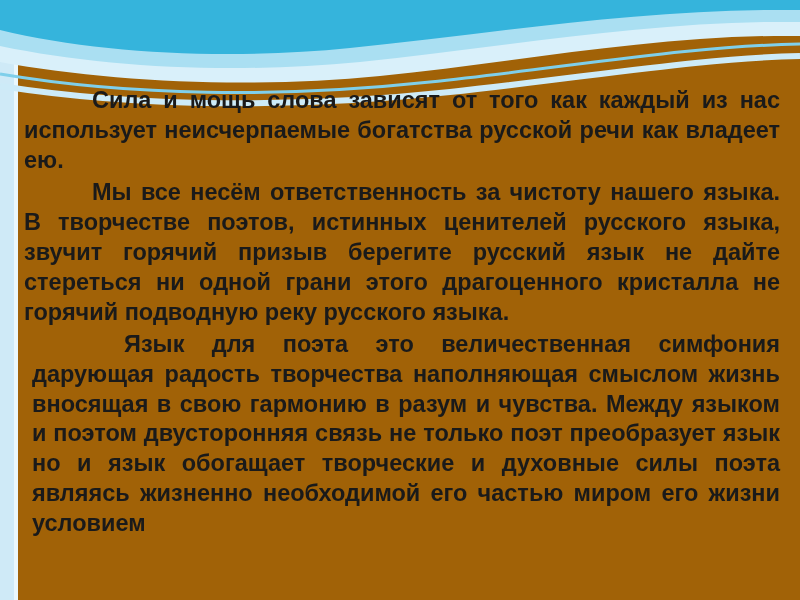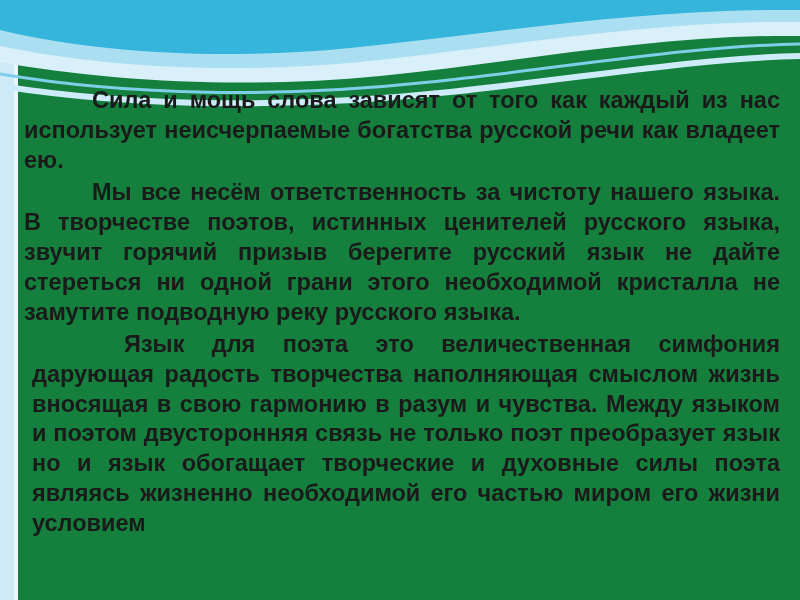--- a/index.html
+++ b/index.html
@@ -10,21 +10,21 @@
     width: 800px;
     height: 600px;
     overflow: hidden;
     background: #ffffff;
     font-family: "Liberation Sans", sans-serif;
   }
   .slide {
     position: relative;
     width: 800px;
     height: 600px;
-    background: #15803d;
+    background: #a16207;
     overflow: hidden;
   }
   .decor-svg {
     position: absolute;
     top: 0;
     left: 0;
     width: 800px;
     height: 600px;
     pointer-events: none;
   }
@@ -66,17 +66,17 @@
     <path d="M0,0 L800,0 L800,22 C650,20 500,48 360,62 C235,74 105,68 0,46 Z" fill="#aadff2"></path>
 
     <path d="M0,0 L800,0 L800,10 C640,8 490,34 350,48 C230,60 100,54 0,30 Z" fill="#35b4dc"></path>
 
     <path d="M0,74 C130,96 280,98 430,82 C570,67 690,46 800,44" fill="none" stroke="#7fcfea" stroke-width="3"></path>
     <path d="M0,86 C140,108 300,108 450,92 C590,77 700,58 800,56" fill="none" stroke="#cdebf8" stroke-width="6"></path>
   </svg>
 
   <div class="content">
     <p class="para p1">Сила и мощь слова зависят от того как каждый из нас использует   неисчерпаемые богатства русской речи как владеет ею.</p>
-    <p class="para p2">Мы все несём ответственность за чистоту нашего языка. В творчестве поэтов, истинных ценителей русского языка, звучит горячий призыв берегите русский язык не дайте стереться ни одной грани этого необходимой кристалла не замутите подводную реку русского языка.</p>
+    <p class="para p2">Мы все несём ответственность за чистоту нашего языка. В творчестве поэтов, истинных ценителей русского языка, звучит горячий призыв берегите русский язык не дайте стереться ни одной грани этого драгоценного кристалла не горячий подводную реку русского языка.</p>
     <p class="para p3">Язык для поэта это величественная симфония дарующая радость творчества наполняющая смыслом жизнь вносящая в свою гармонию в разум и чувства. Между языком и поэтом двусторонняя связь не только поэт преобразует язык но и язык обогащает творческие и духовные силы поэта являясь жизненно необходимой его частью миром его жизни условием</p>
   </div>
 
 </div>
 
 </body></html>

